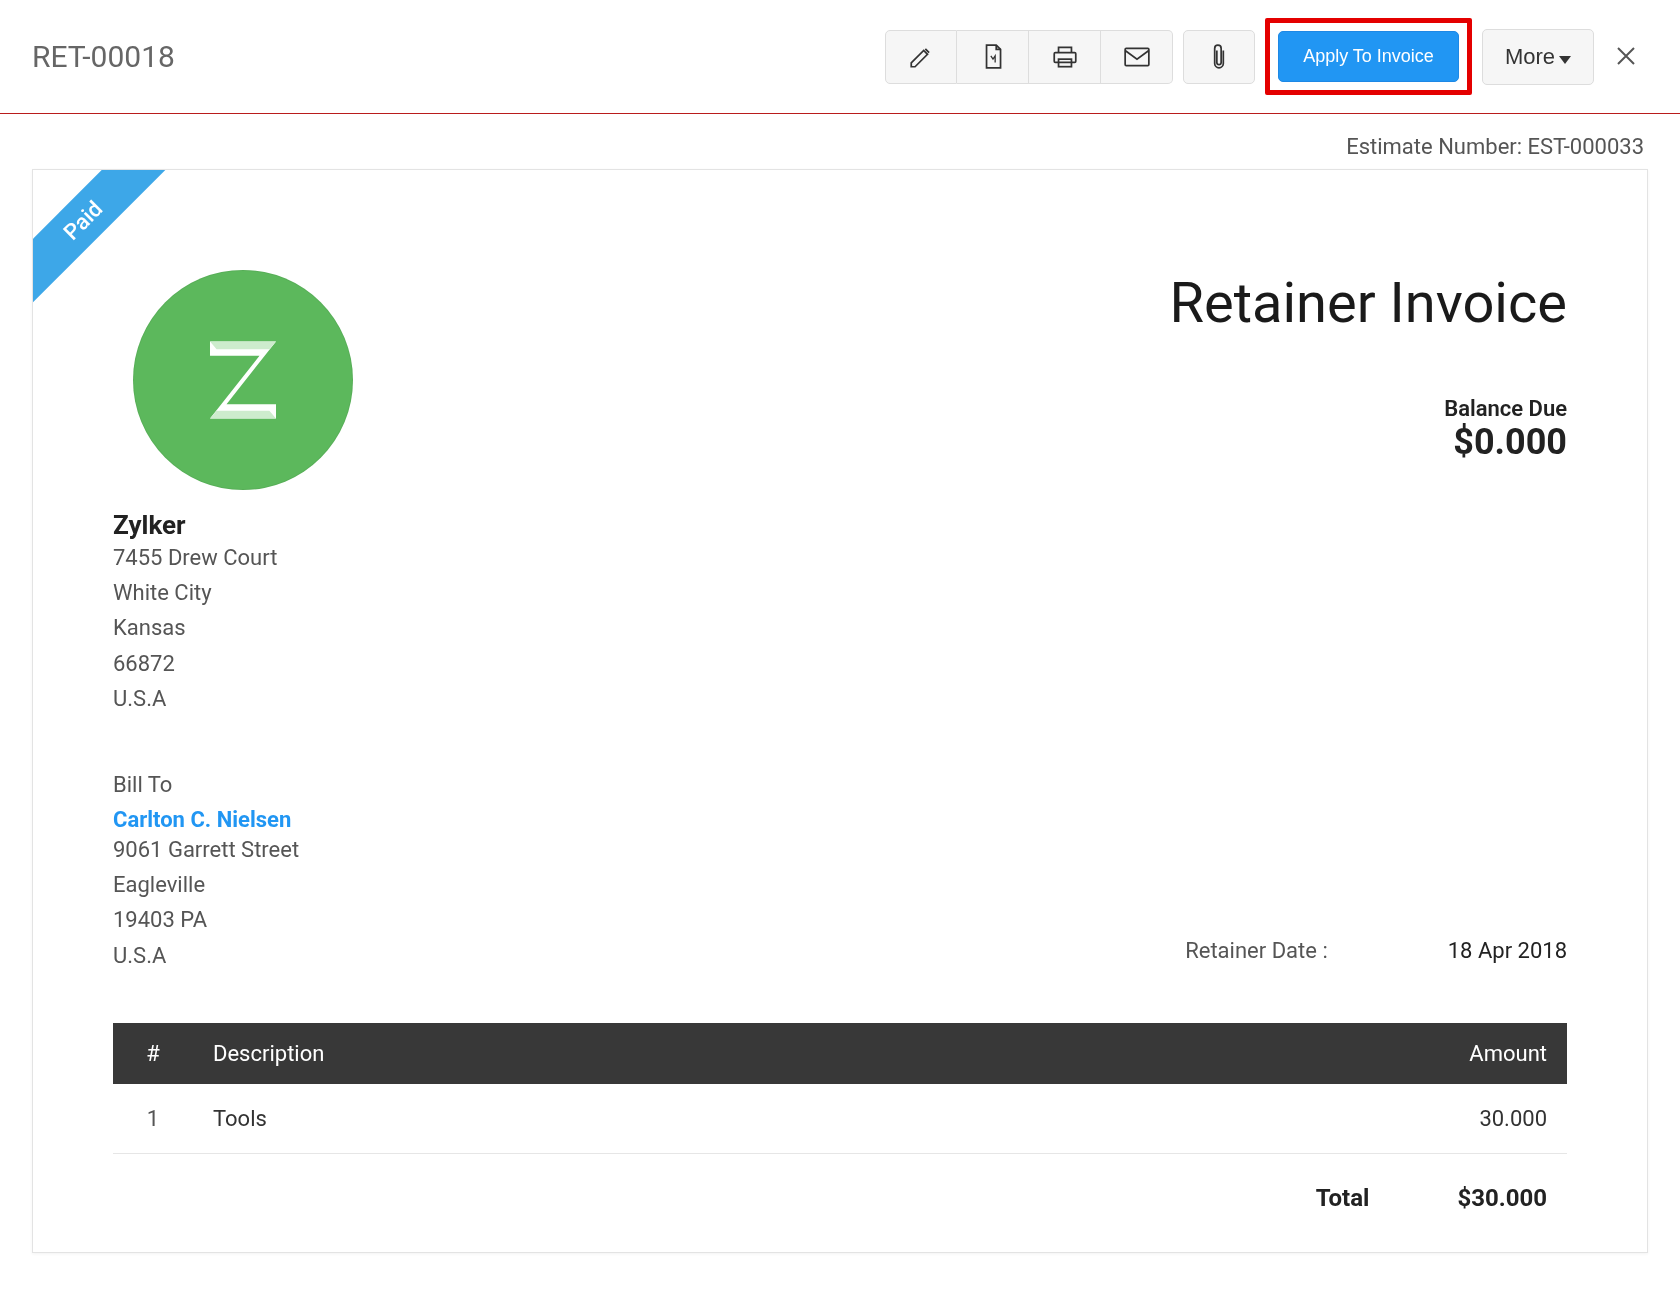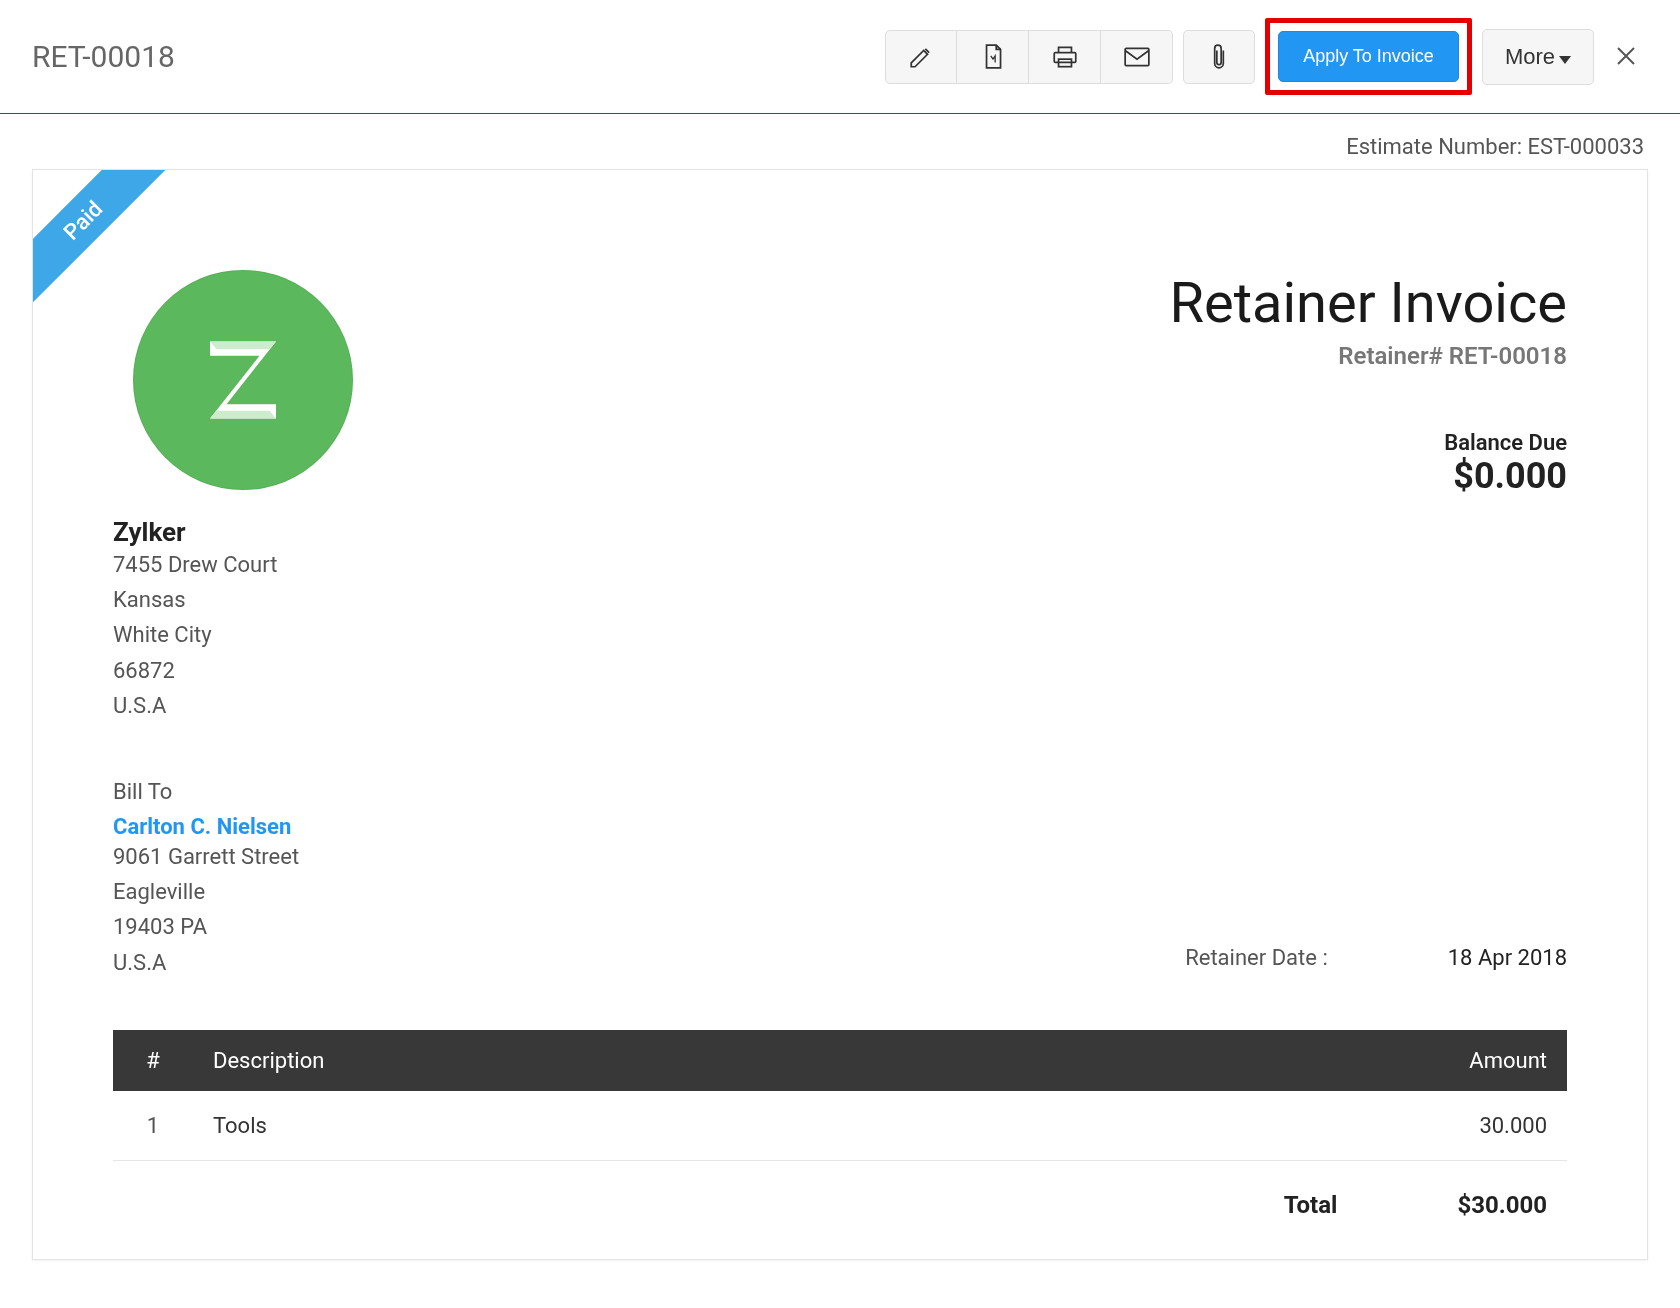--- a/index.html
+++ b/index.html
@@ -176,21 +176,21 @@
     padding: 22px 20px;
     font-size: 22px;
     color: #333;
     border-bottom: 1px solid #e6e6e6;
   }
   .items-table tbody td.num { text-align: center; color: #555; }
   .items-table tbody td.amt { text-align: right; }
   .total-row {
     display: flex;
     justify-content: flex-end;
-    gap: 120px;
+    gap: 88px;
     font-size: 24px;
     font-weight: 700;
     color: #222;
     padding: 30px 20px 0;
   }
 </style>
 </head>
 <body>
 
 <div class="header">
@@ -259,33 +259,32 @@
       <div class="logo-circle">
         <svg viewBox="0 0 100 100">
           <path d="M20 15 H80 L35 72 H80 V85 H20 L65 28 H20 Z" fill="#fff"></path>
           <path d="M20 15 H80 L74 22 H26 Z" fill="#cdeccd"></path>
           <path d="M20 85 H80 L74 78 H26 Z" fill="#cdeccd"></path>
         </svg>
       </div>
     </div>
     <div class="title-block">
       <div class="inv-title">Retainer Invoice</div>
-      <div class="inv-sub">Retainer# RET-00018</div>
       <div class="balance-block">
         <div class="balance-label">Balance Due</div>
         <div class="balance-value">$0.000</div>
       </div>
     </div>
   </div>
 
   <div class="company-block">
     <div class="company-name">Zylker</div>
     <div class="addr-line">7455 Drew Court</div>
+    <div class="addr-line">White City</div>
     <div class="addr-line">Kansas</div>
-    <div class="addr-line">White City</div>
     <div class="addr-line">66872</div>
     <div class="addr-line">U.S.A</div>
   </div>
 
   <div class="meta-row">
     <div class="bill-to">
       <div class="bill-to-label">Bill To</div>
       <div class="bill-to-name">Carlton C. Nielsen</div>
       <div class="addr-line">9061 Garrett Street</div>
       <div class="addr-line">Eagleville</div>

